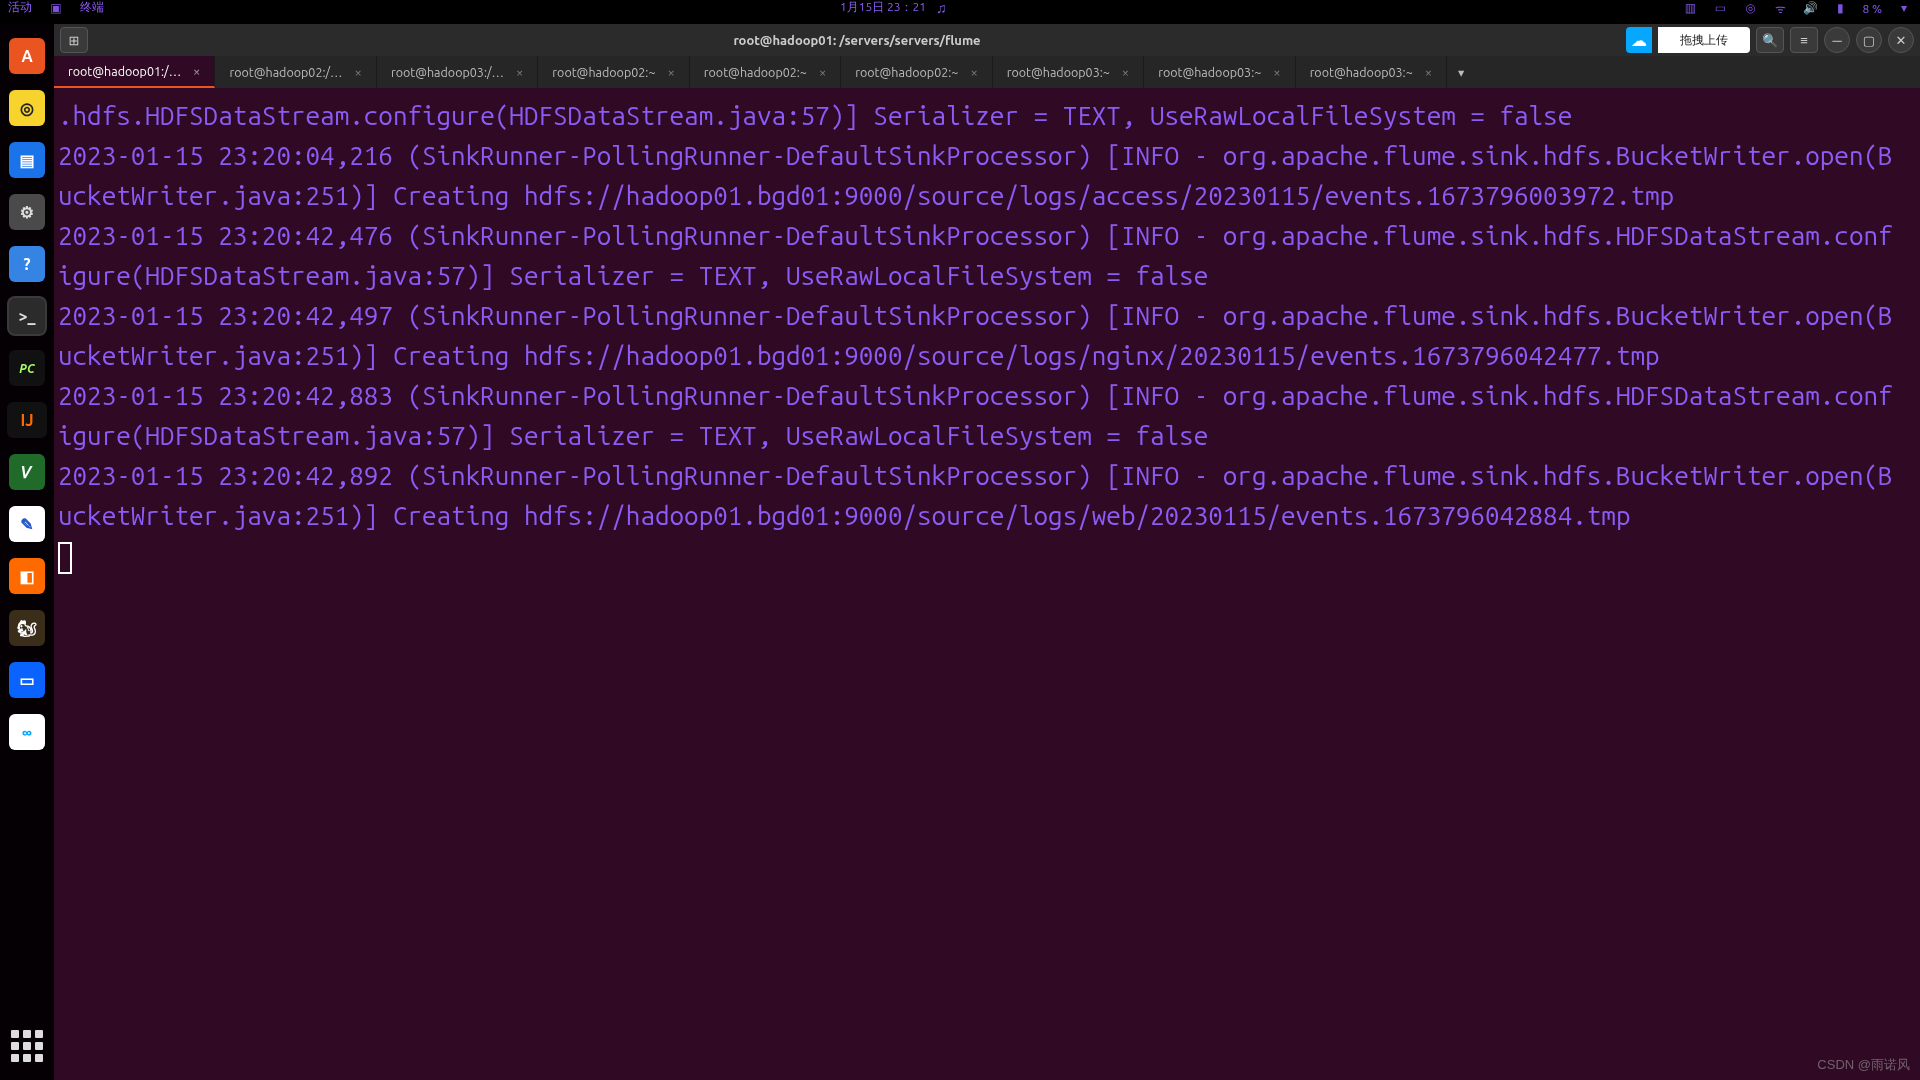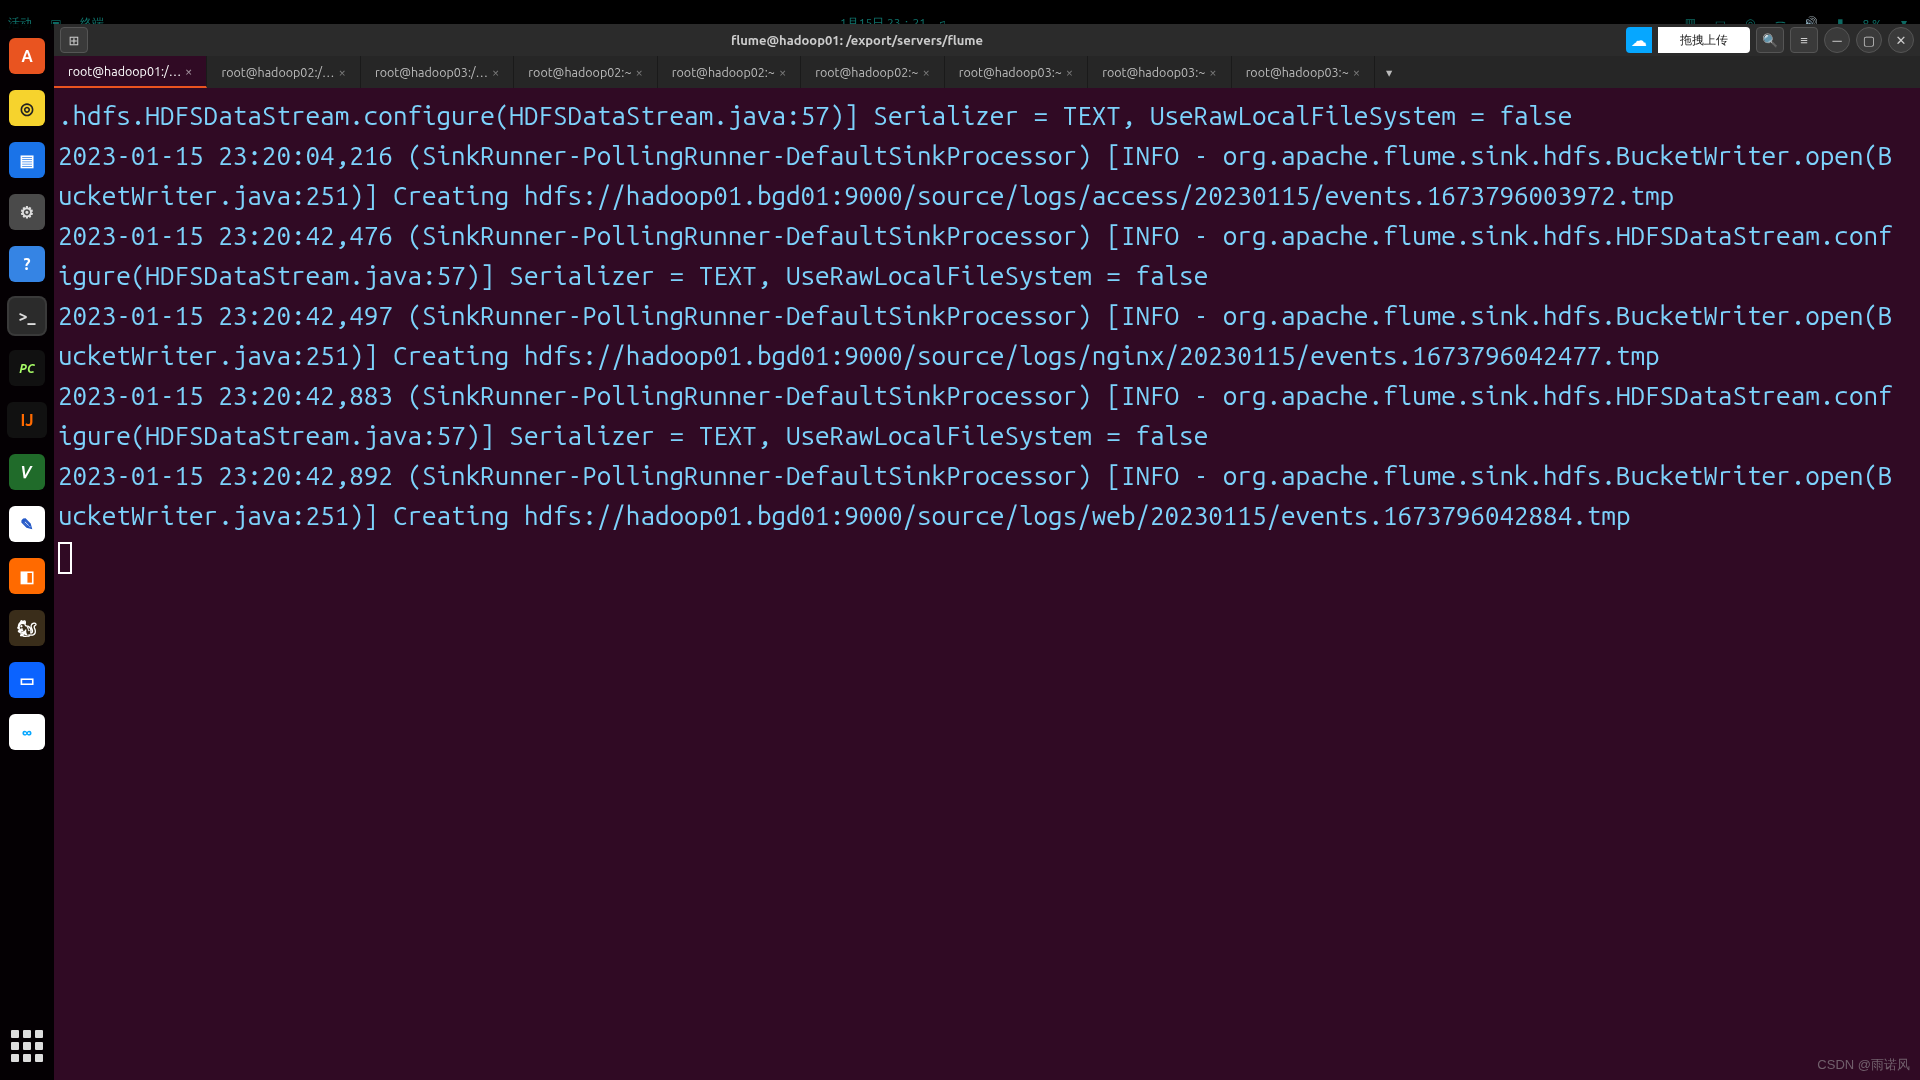--- a/index.html
+++ b/index.html
@@ -10,24 +10,24 @@
     color: #e6e6e6;
     overflow: hidden;
     position: relative;
   }
 
   
   .top-panel {
     height: 24px;
     background: #000;
     display: flex;
-    align-items: flex-start;
+    align-items: flex-end;
     font-size: 12px;
-    color: #0f766e;
-    padding: 15px 8px;
+    color: #8b5cf6;
+    padding: 8px 8px;
   }
   .top-panel .left  { display:flex; gap:16px; align-items:center; }
   .top-panel .center { flex:1; display:flex; justify-content:center; gap:10px; align-items:center; }
   .top-panel .right { display:flex; gap:14px; align-items:center; }
   .top-panel .ico { width:16px; height:16px; display:inline-flex; align-items:center; justify-content:center; opacity:.9; }
   .bell { font-size:14px; }
 
   
   .dock {
     position:absolute; left:0; top:24px; bottom:0;
@@ -87,37 +87,37 @@
   .promo .picon{width:26px;height:26px;background:#06a7ff;display:flex;align-items:center;justify-content:center;color:#fff;font-size:16px;}
   .promo .ptxt{background:#fff;color:#222;padding:0 22px;line-height:26px;}
   .winbtn{width:26px;height:26px;border:1px solid #555;border-radius:50%;display:flex;align-items:center;justify-content:center;background:#3a3a3a;cursor:pointer}
 
   
   .tabs{
     height:32px;background:#262626;display:flex;align-items:stretch;
     font-size:12.5px;color:#bbb;
   }
   .tab{
-    display:flex;align-items:center;gap:4px;
+    display:flex;align-items:center;gap:12px;
     padding:0 14px;border-right:1px solid #1a1a1a;
     cursor:pointer;
   }
   .tab.active{
     background:#300a24;color:#fff;border-bottom:2px solid #e95420;
   }
   .tab .close{opacity:.55;font-size:13px;cursor:pointer;}
   .tabs .chev{
     width:28px;display:flex;align-items:center;justify-content:center;cursor:pointer;
   }
 
   
   .term-body{
     flex:1;
     background:#300a24;
-    color:#7dd3fc;
+    color:#8b5cf6;
     font-family:"Ubuntu Mono","DejaVu Sans Mono",monospace;
     font-size:26px;
     line-height:40px;
     padding:8px 13px 4px 4px;
     white-space:pre-wrap;
     word-break:break-all;
     overflow:hidden;
   }
   .cursor-block{
     display:inline-block;width:14px;height:32px;
@@ -217,21 +217,21 @@
   </div>
 
 <div class="term-window">
 
   <div class="term-header">
     <div class="left-box">
       <div class="hbtn">
         <span>⊞</span>
       </div>
     </div>
-    <div class="title">flume@hadoop01: /export/servers/flume</div>
+    <div class="title">root@hadoop01: /servers/servers/flume</div>
     <div class="right-box">
       <div class="promo">
         <div class="picon">☁</div>
         <div class="ptxt">拖拽上传</div>
       </div>
       <div class="hbtn">
           <span>🔍</span>
         </div>
       <div class="hbtn">
           <span>≡</span>

